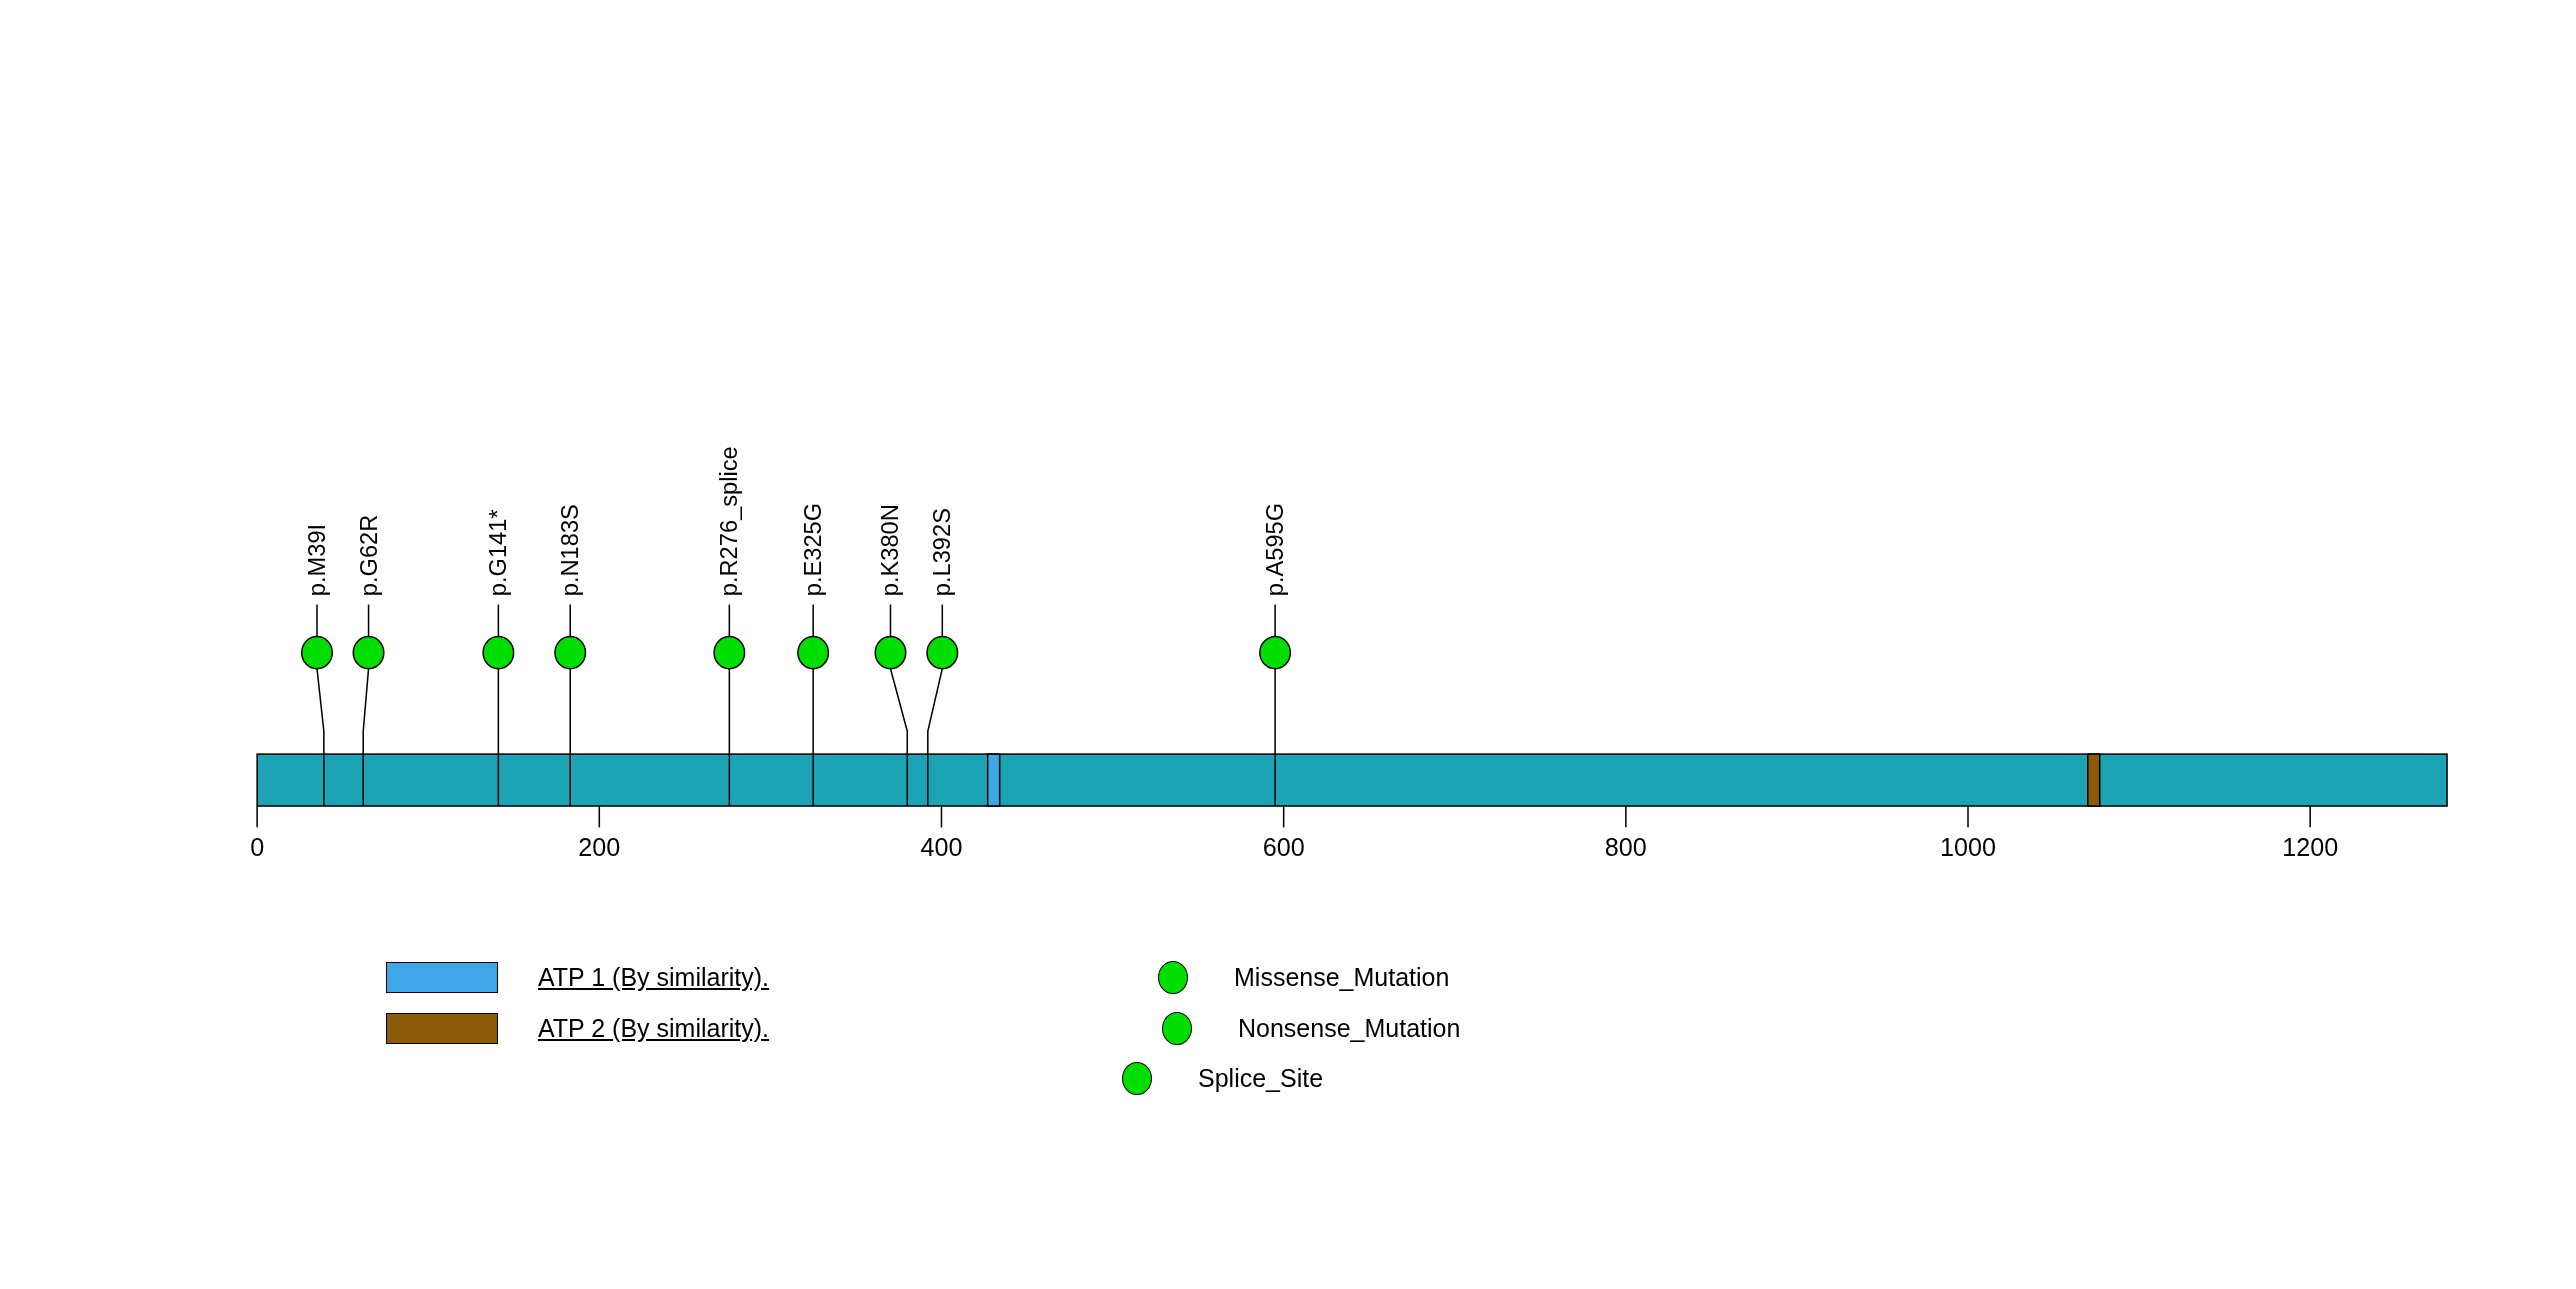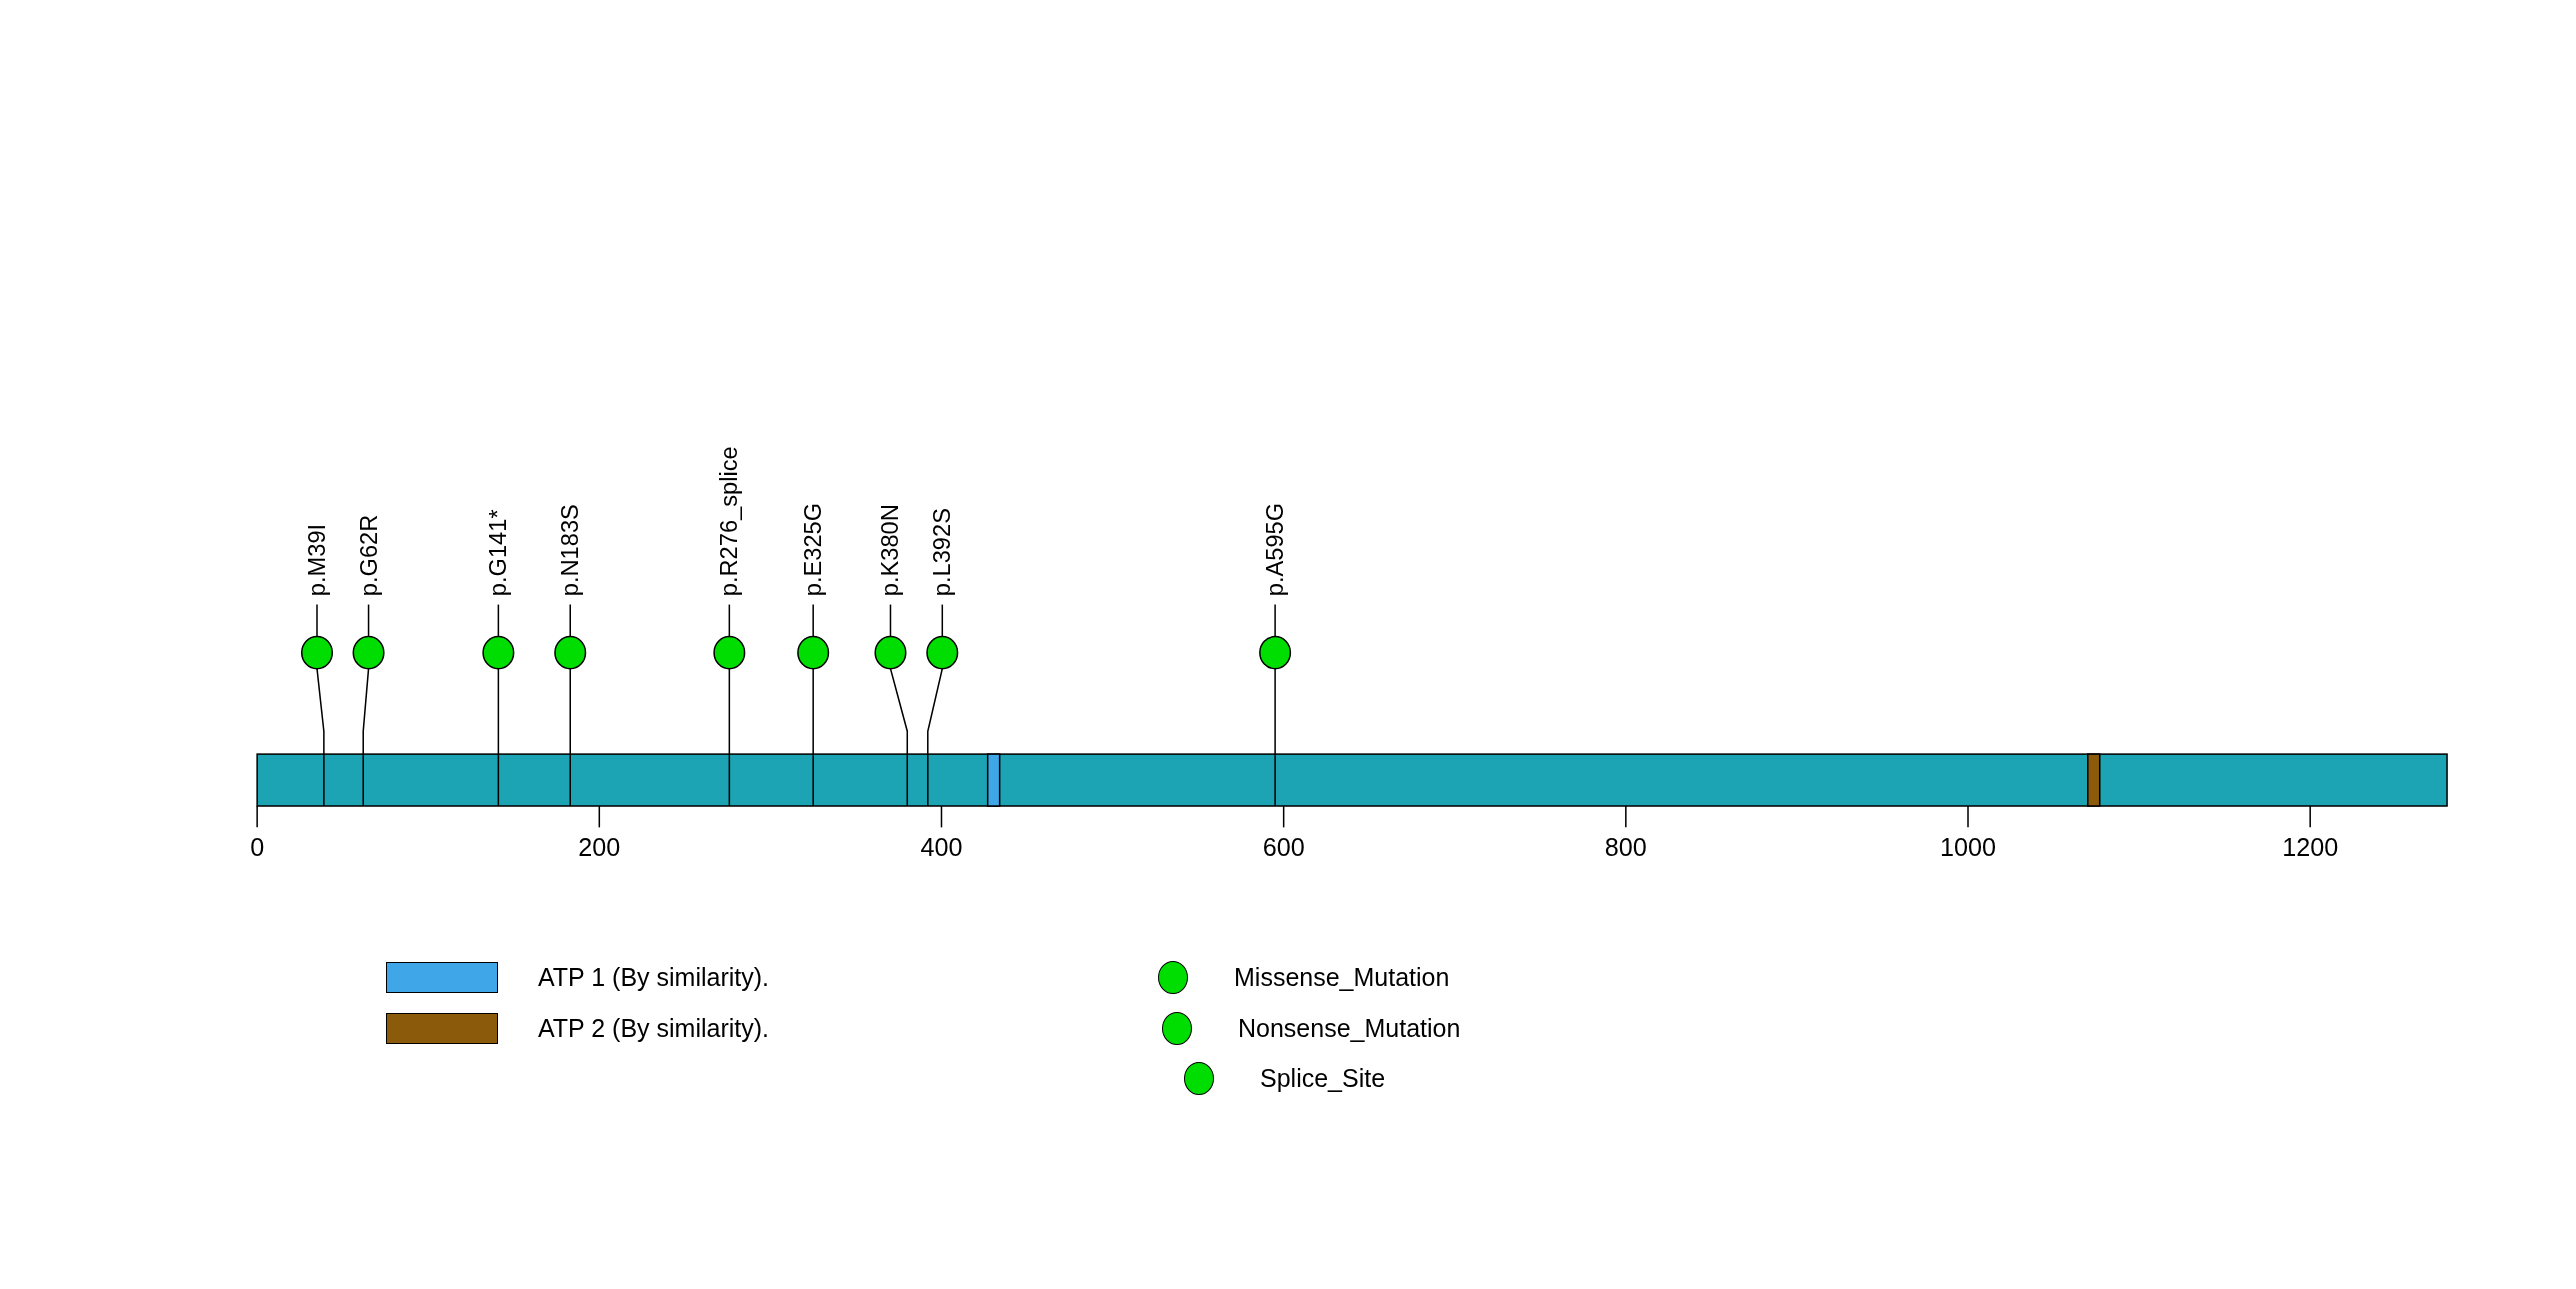--- a/index.html
+++ b/index.html
@@ -13,21 +13,21 @@
     display: inline-block; width: 112px; height: 31px;
     border: 1.5px solid #000; box-sizing: border-box;
   }
   .legend-row .dot {
     display: inline-block; width: 30px; height: 33px;
     border: 1.5px solid #000; border-radius: 50%; box-sizing: border-box;
   }
   .legend-row .lg-label {
     font-size: 25px; line-height: 33px; white-space: nowrap;
   }
-  .legend-domains .lg-label { margin-left: 40px; }
+  .legend-domains .lg-label { margin-left: 40px; text-decoration: underline; }
   .legend-muts .lg-label { margin-left: 46px; }
 </style>
 </head>
 <body>
 
 <div id="stage">
 
   <svg id="plot-svg" width="2576" height="1290" viewBox="0 0 3376 1690">
       <rect x="337" y="988" width="2870" height="68" fill="#1CA4B4" stroke="#000000" stroke-width="2"></rect>
       <rect x="1294.4140625" y="988" width="15.6953125" height="68" fill="#3FA6E8" stroke="#000000" stroke-width="2"></rect>
@@ -97,20 +97,20 @@
 
   <div>
     <div class="legend-row legend-muts" style="left:1158px; top:961px;text-align:right;">
       <span class="dot" style="background: rgb(0, 221, 0);"></span>
       <span class="lg-label">Missense_Mutation</span>
     </div>
     <div class="legend-row legend-muts" style="left:1162px; top:1012px;">
       <span class="dot" style="background: rgb(0, 221, 0);"></span>
       <span class="lg-label">Nonsense_Mutation</span>
     </div>
-    <div class="legend-row legend-muts" style="left:1184px; top:1062px;">
+    <div class="legend-row legend-muts" style="left:1122px; top:1062px;">
       <span class="dot" style="background: rgb(0, 221, 0);"></span>
       <span class="lg-label">Splice_Site</span>
     </div>
   </div>
 
 </div>
 
 
 </body></html>

